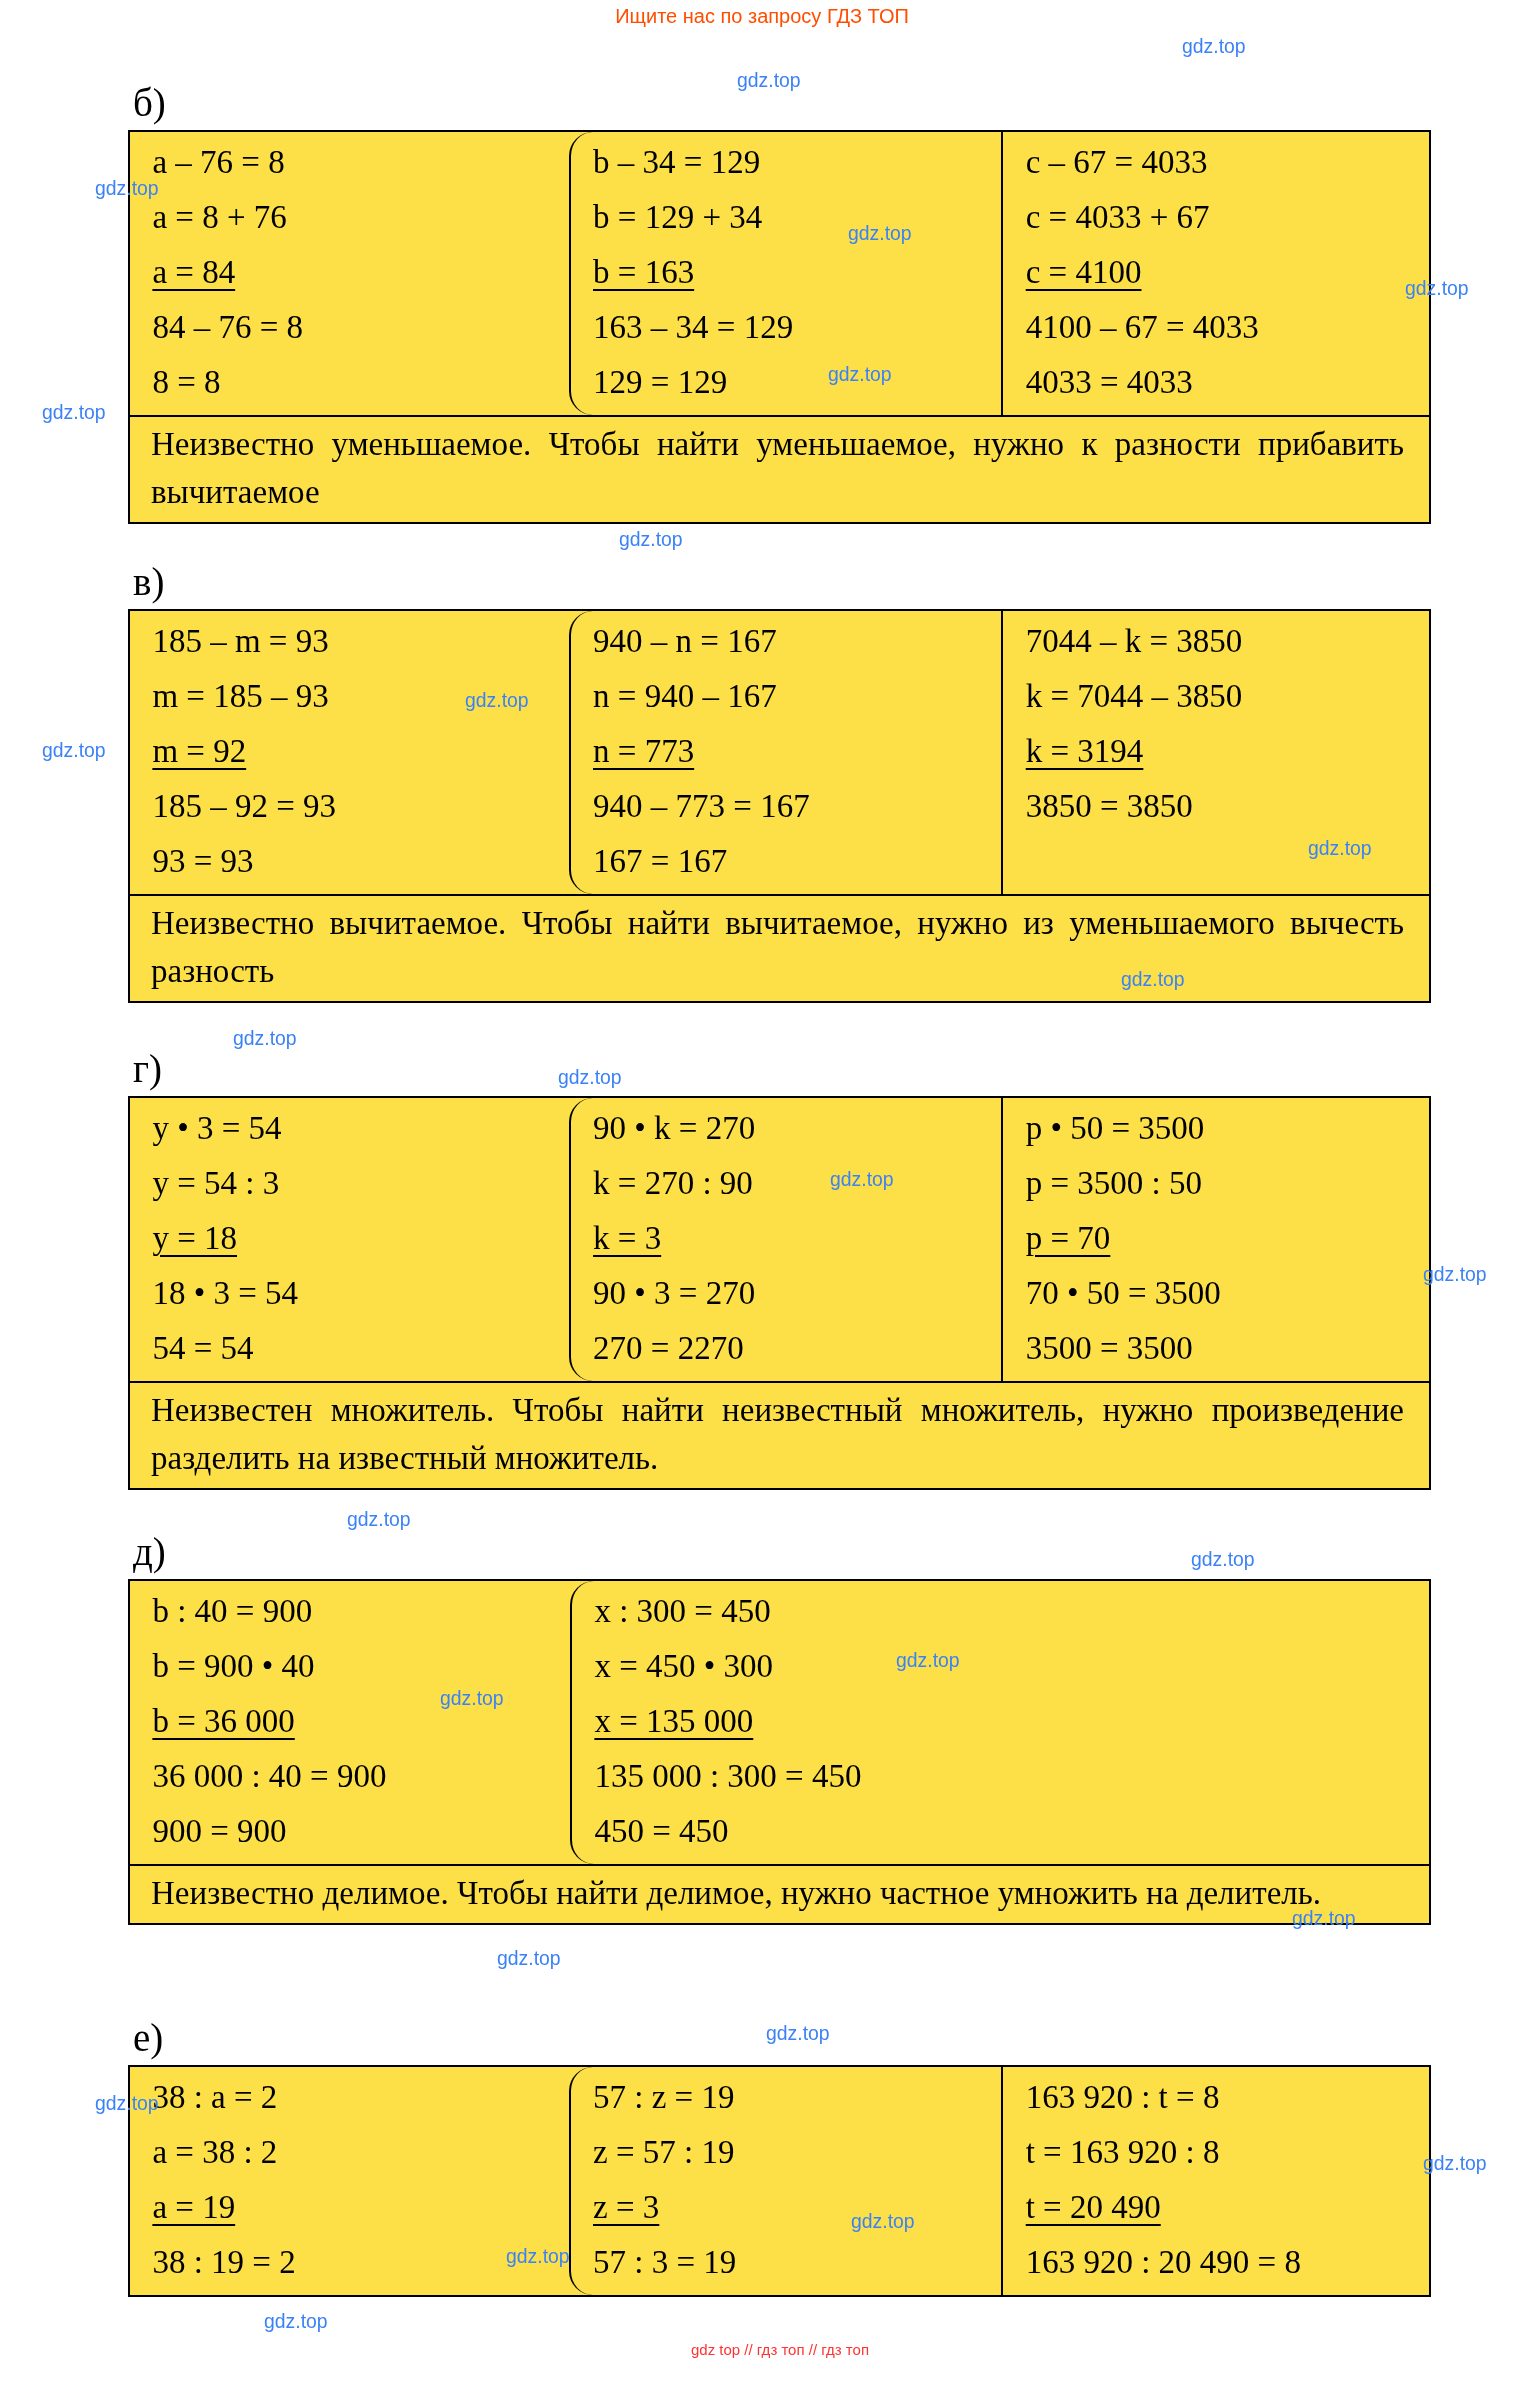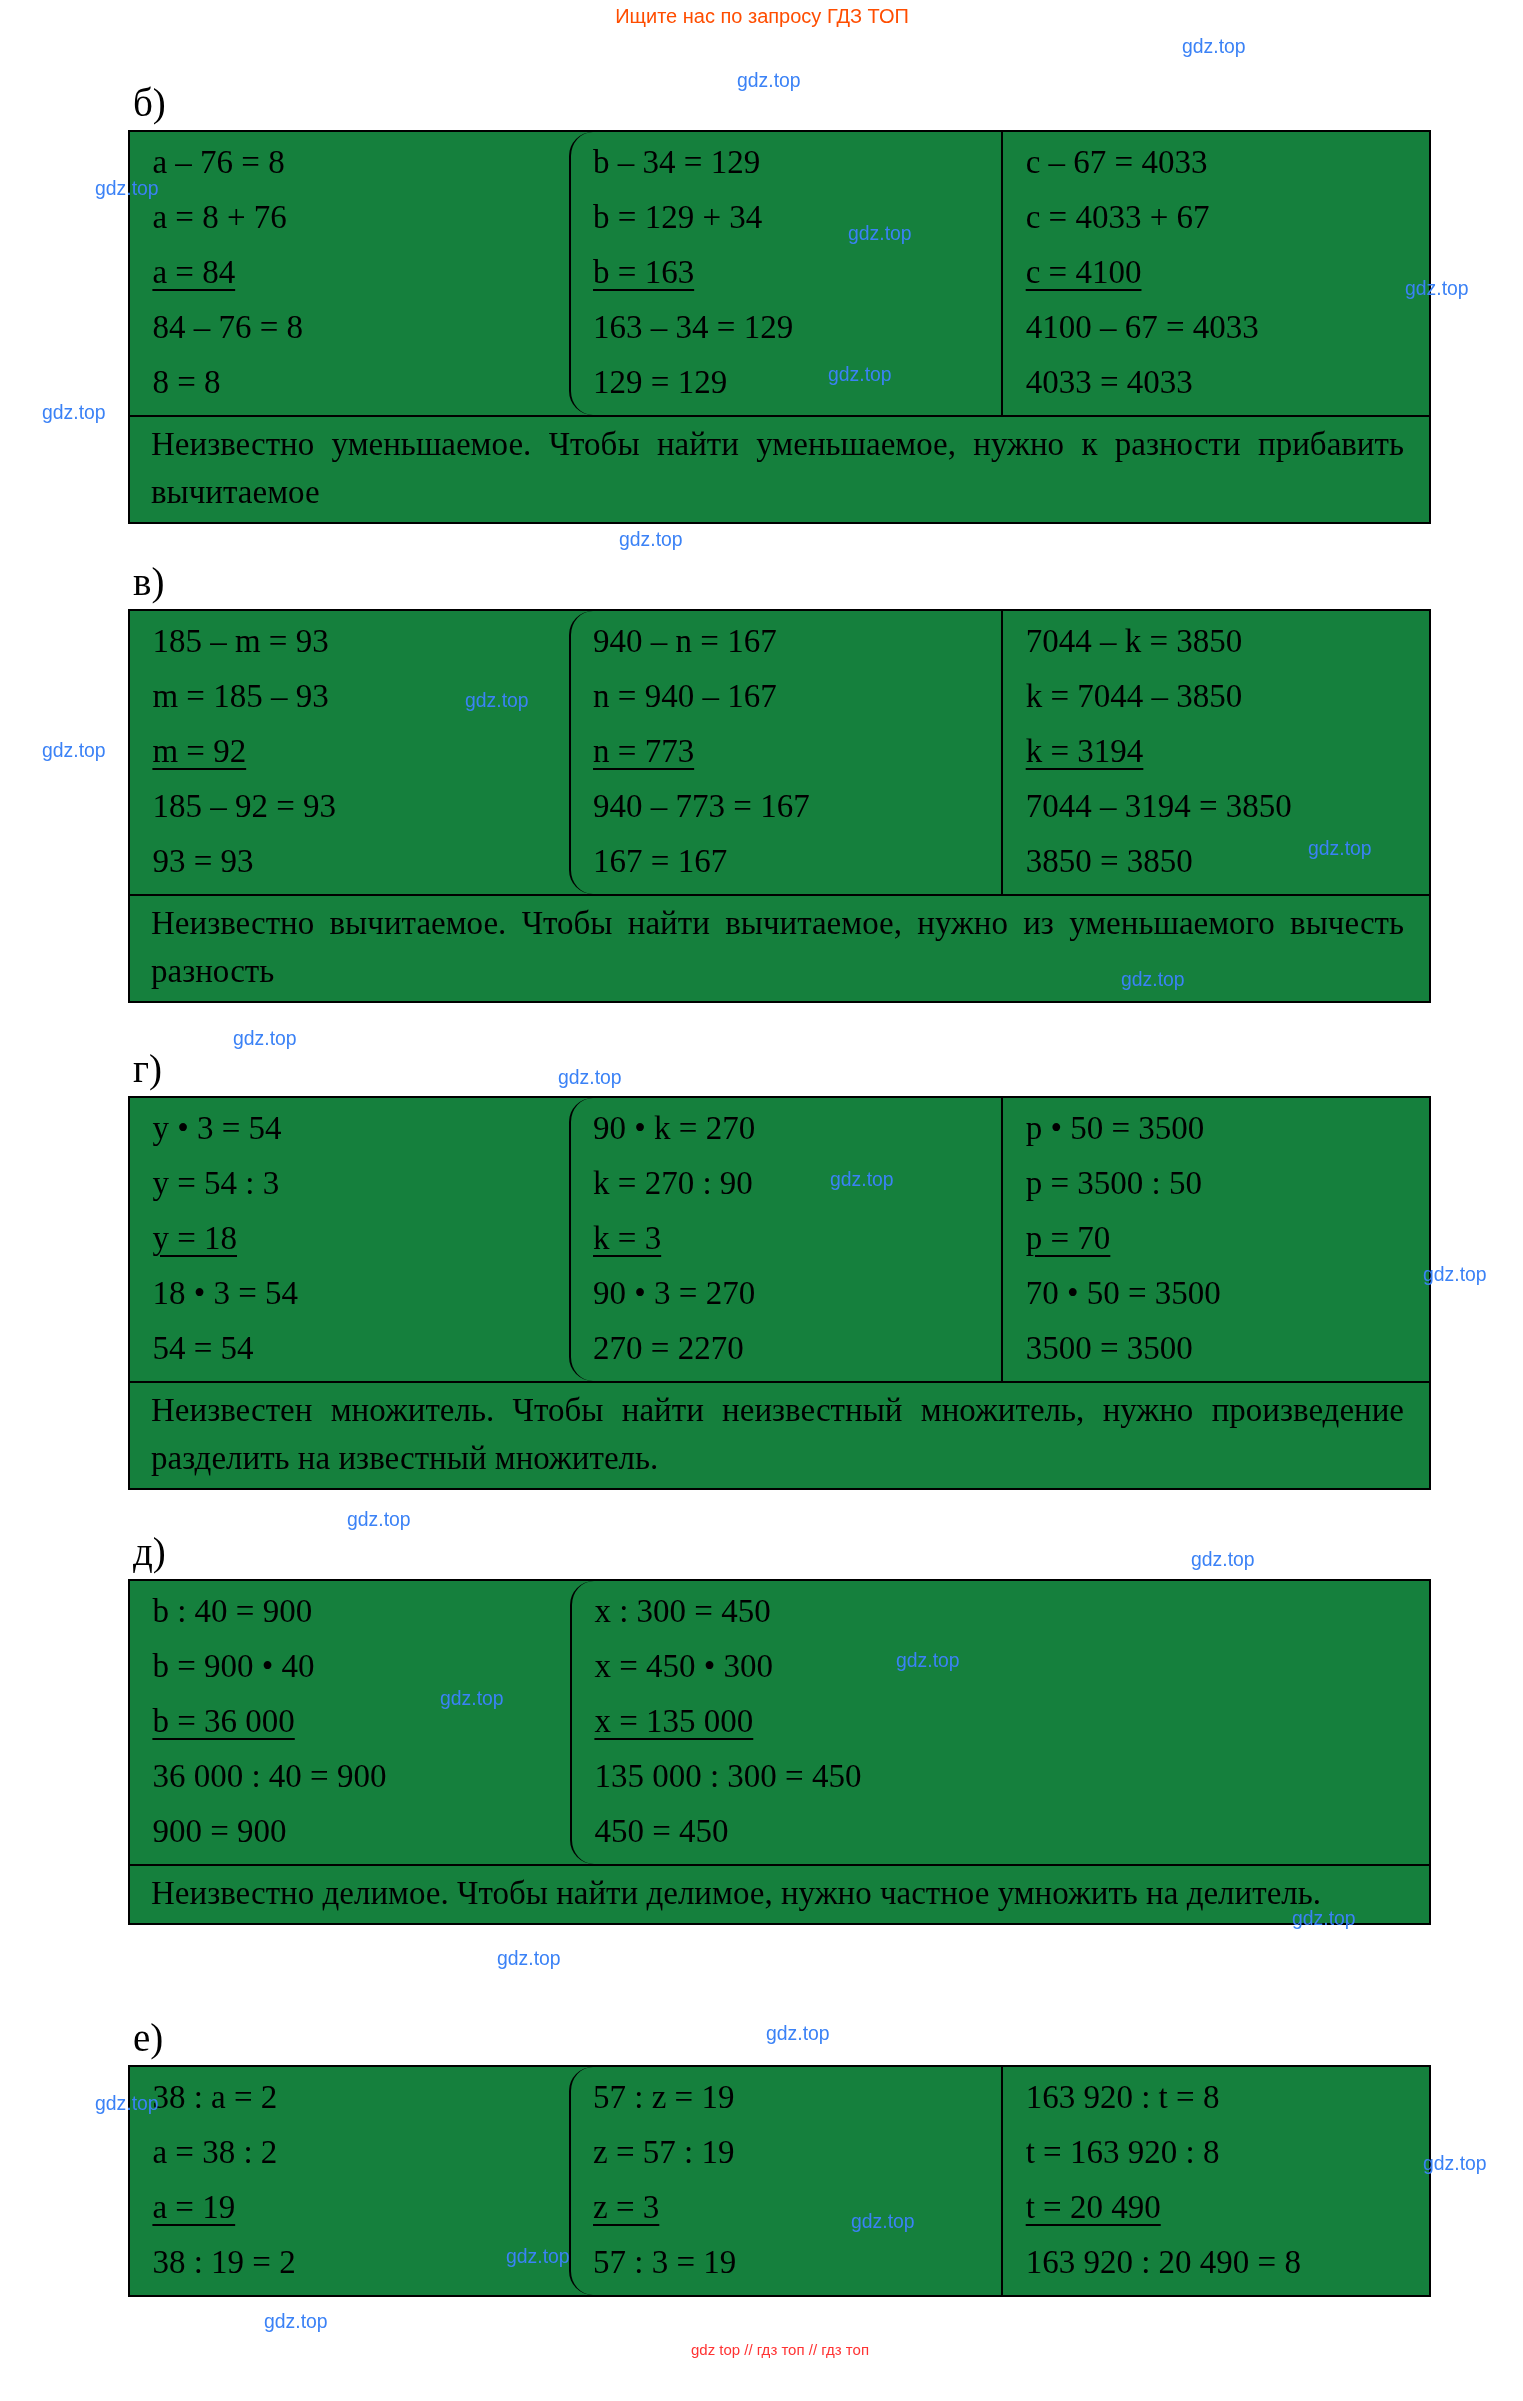--- a/index.html
+++ b/index.html
@@ -17,21 +17,21 @@
   .bottom-banner { top:2341px; font-size:15px;padding-left:36px; }
 
   .section { position:absolute; left:0; width:1524px; }
   .s0 { top:82px; }
   .s1 { top:561px; }
   .s2 { top:1048px; }
   .s3 { top:1531px; }
   .s4 { top:2017px; }
 
   .sec-label { margin-left:133px; font-size:39px; line-height:42px; margin-bottom:6px; }
-  .sec-box   { margin-left:128px; width:1303px; border:2.2px solid #000; background:#15803d; }
+  .sec-box   { margin-left:128px; width:1303px; border:2.2px solid #000; background:#fde047; }
   .cols      { display:flex; }
   .col       { padding:3px 0 4.5px; }
   .col-0 { width:440px; }
   .col-1 { width:434px; border-left:2.2px solid #000;border-radius:24px; }
   .col-2 { width:429px; border-left:2.2px solid #000; }
 
   .eq {
     font-size:33px; line-height:55px; padding-left:22.4px; white-space:nowrap;
   }
   .eq.u { text-decoration:underline; text-underline-offset:6px; text-decoration-thickness:2.2px; }
@@ -97,21 +97,20 @@
           <div class="eq">940 – n = 167</div>
           <div class="eq">n = 940 – 167</div>
           <div class="eq u">n = 773</div>
           <div class="eq">940 – 773 = 167</div>
           <div class="eq">167 = 167</div>
         </div>
         <div class="col col-2">
           <div class="eq">7044 – k = 3850</div>
           <div class="eq">k = 7044 – 3850</div>
           <div class="eq u">k = 3194</div>
-          <div class="eq">7044 – 3194 = 3850</div>
           <div class="eq">3850 = 3850</div>
         </div>
       </div>
       <div class="conclusion">Неизвестно вычитаемое. Чтобы найти вычитаемое, нужно из уменьшаемого вычесть разность</div>
     </div>
   </div>
 <div class="section s2">
     <div class="sec-label">г)</div>
     <div class="sec-box">
       <div class="cols">

